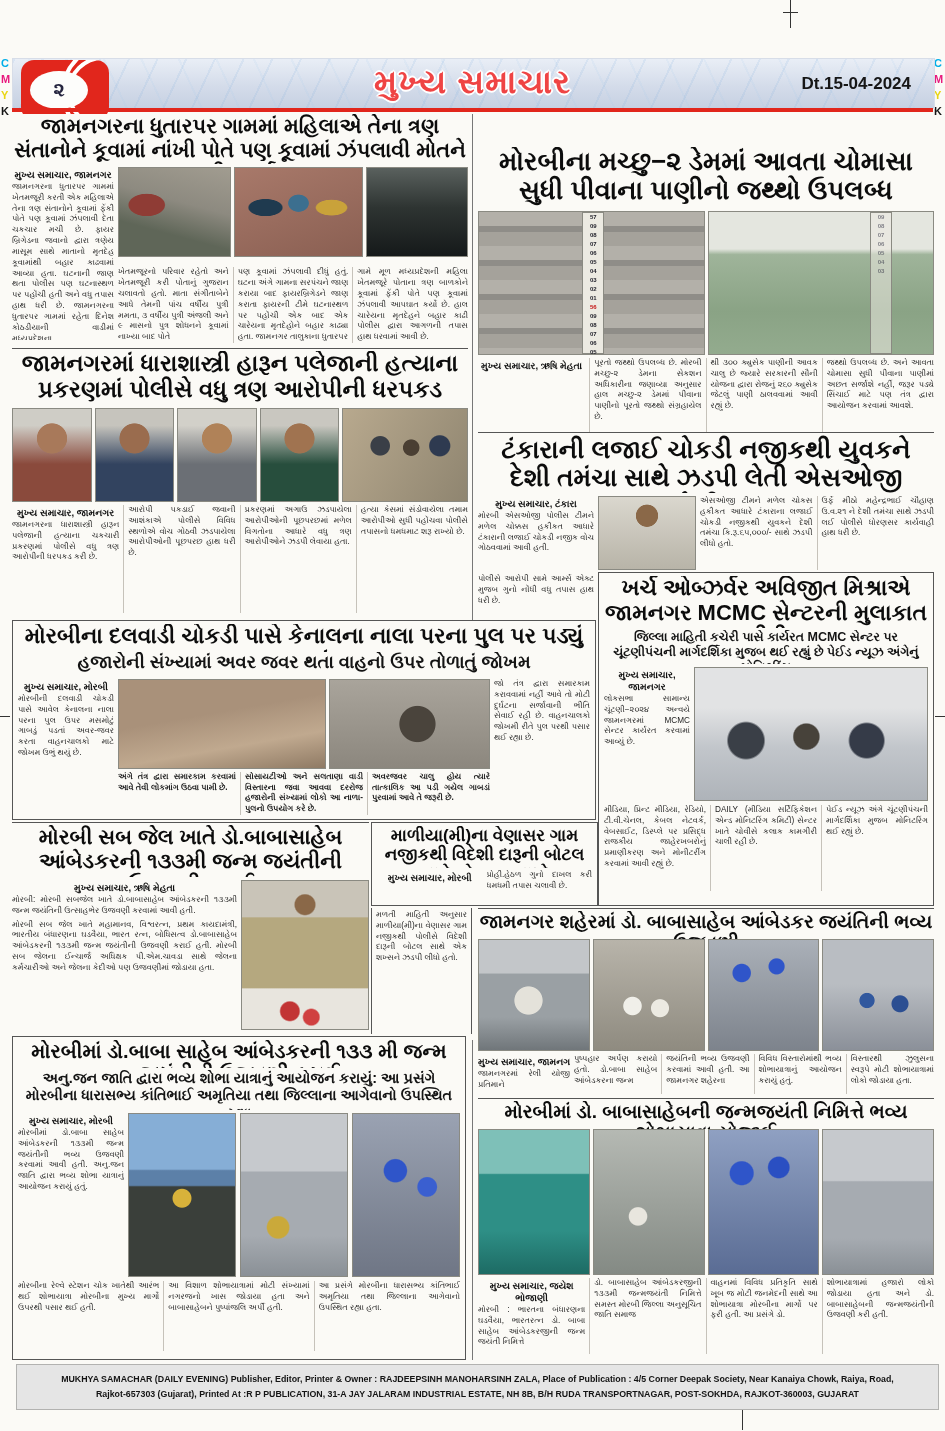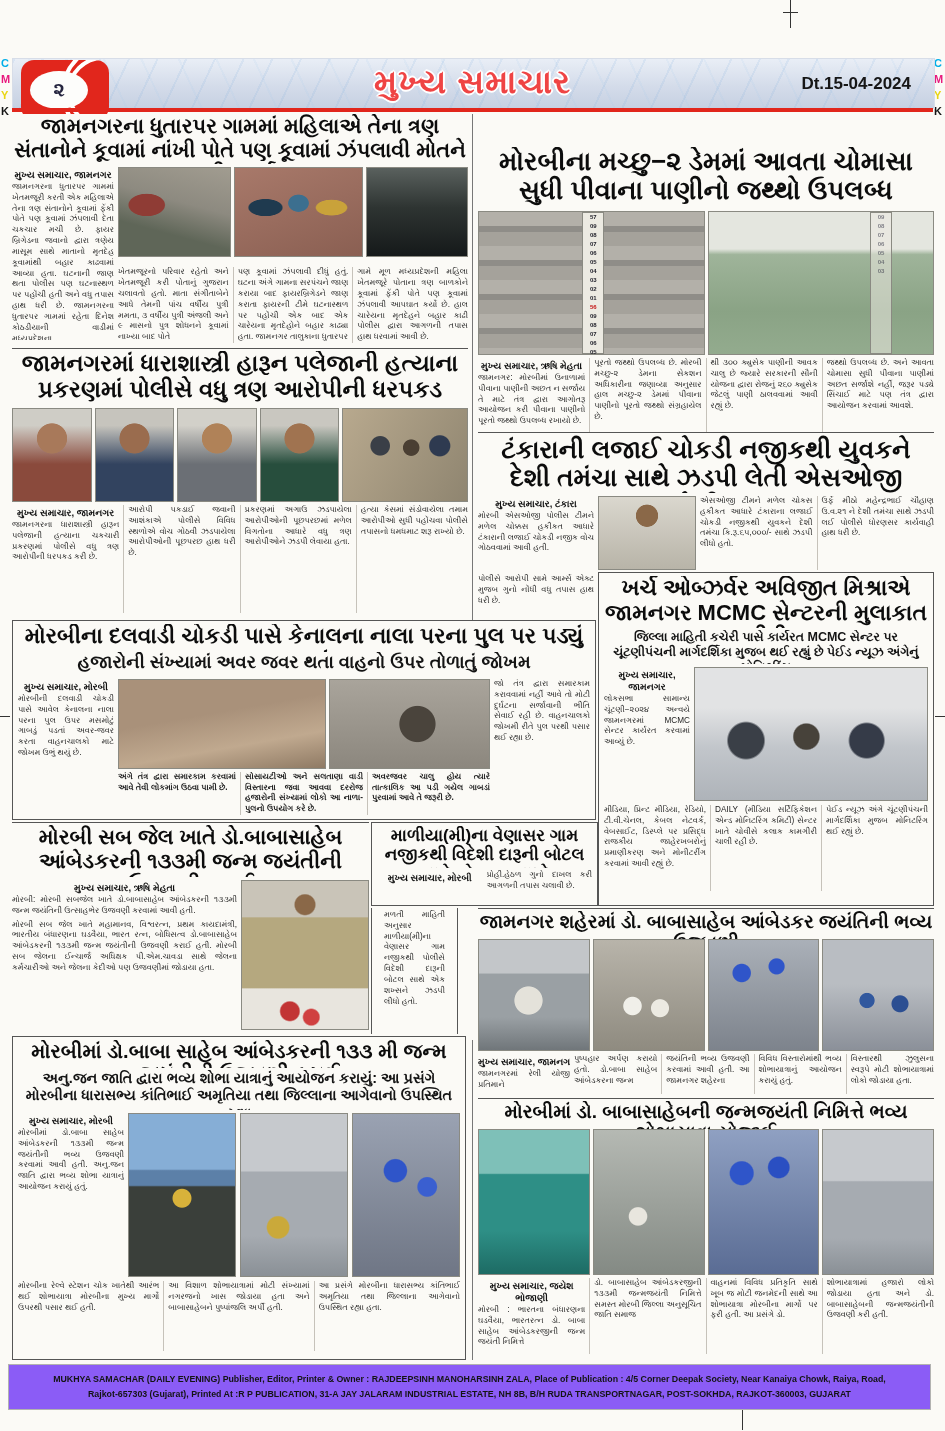--- a/index.html
+++ b/index.html
@@ -40,21 +40,21 @@
   .vrule{position:absolute;width:1px;background:#777;}
   .boxed{border:1px solid #555;padding:3px 5px;box-sizing:border-box;}
   .trule{border-top:1px solid #555;}
   
   .gauge{position:absolute;left:46%;top:0;bottom:0;width:20px;background:#eceae2;border:1px solid #8a8a82;
     display:flex;flex-direction:column;align-items:center;font-size:6px;font-weight:bold;line-height:1.5;color:#23232d;}
   .gauge .red{color:#c41414;}
   .gauge span{white-space:pre-line;}
   .gauge.faint{background:rgba(236,234,226,.55);color:rgba(40,40,60,.55);}
   
-  #footer{position:absolute;left:8px;top:1364px;width:921px;height:44px;background:#8b5cf6;border:1px solid #b2b2b0;
+  #footer{position:absolute;left:16px;top:1364px;width:921px;height:44px;background:#e5e5e5;border:1px solid #b2b2b0;
     display:flex;flex-direction:column;justify-content:center;}
   #footer div{font-size:8.8px;font-weight:700;color:#141414;text-align:center;line-height:1.7;white-space:nowrap;overflow:hidden;}
 </style>
 </head>
 <body>
 
 <div id="page">
 
   <div class="cmyk" style="left:1px;">
     <span class="c-c">C</span>
@@ -146,21 +146,20 @@
 06
 05
 04
 03</span>
         </div>
       </div>
     </div>
     <div class="row" style="height:100px;margin-top:3px;">
       <div class="col">
         <div class="byline">મુખ્ય સમાચાર, ઋષિ મેહતા</div>
-        <div class="bt">જામનગર: મોરબીમાં ઉનાળામાં પીવાના પાણીની અછત ન સર્જાય તે માટે તંત્ર દ્વારા આગોતરૂ આયોજન કરી પીવાના પાણીનો પૂરતો જથ્થો ઉપલબ્ધ રખાયો છે.</div>
       </div>
       <div class="col bt">પૂરતો જથ્થો ઉપલબ્ધ છે. મોરબી મચ્છુ-૨ ડેમના સેકશન અધિકારીના જણાવ્યા અનુસાર હાલ મચ્છુ-૨ ડેમમાં પીવાના પાણીનો પૂરતો જથ્થો સંગ્રહાયેલ છે.</div>
       <div class="col bt">થી ૩૦૦ ક્યુસેક પાણીની આવક ચાલુ છે જ્યારે સરકારની સૌની યોજના દ્વારા રોજનું ૨૬૦ ક્યુસેક જેટલું પાણી ઠાલવવામાં આવી રહ્યું છે.</div>
       <div class="col bt">જથ્થો ઉપલબ્ધ છે. અને આવતા ચોમાસા સુધી પીવાના પાણીમાં અછત સર્જાશે નહીં, જરૂર પડ્યે સિંચાઈ માટે પણ તંત્ર દ્વારા આયોજન કરવામાં આવશે.</div>
     </div>
   </div>
 
   <div class="sec trule" style="left:12px;top:348px;width:456px;height:270px;">
     <div class="hl" style="font-size:23px;height:54px;margin-top:2px;">જામનગરમાં ધારાશાસ્ત્રી હારૂન પલેજાની હત્યાના પ્રકરણમાં પોલીસે વધુ ત્રણ આરોપીની ધરપકડ</div>
     <div class="row" style="height:94px;gap:3px;margin-top:3px;">
@@ -248,24 +247,24 @@
       <div class="ph" style="flex:0 0 126px;background:radial-gradient(circle at 50% 16%, #8a6848 0 7%, rgba(0,0,0,0) 8%),radial-gradient(circle at 38% 88%, #c23434 0 6%, rgba(0,0,0,0) 7%),radial-gradient(circle at 55% 92%, #d04040 0 5%, rgba(0,0,0,0) 6%),linear-gradient(180deg,#c9c4b8 0 24%,#b5a87f 25% 72%,#e8e5de 73%);"></div>
     </div>
   </div>
 
   <div class="sec boxed" style="left:371px;top:822px;width:227px;height:84px;">
     <div class="hl" style="font-size:17px;height:42px;">માળીયા(મી)ના વેણાસર ગામ નજીકથી વિદેશી દારૂની બોટલ સાથે એક ઝડપાયો</div>
     <div class="row" style="height:32px;margin-top:2px;">
       <div style="flex:1;min-width:0;">
         <div class="byline">મુખ્ય સમાચાર, મોરબી</div>
       </div>
-      <div class="col bt">પ્રોહી.હેઠળ ગુનો દાખલ કરી આગળની તપાસ ચલાવી છે.</div>
-    </div>
-  </div>
-  <div class="sec" style="left:371px;top:908px;width:87px;height:126px;border-left:1px solid #555;border-right:1px solid #555;padding:2px 12px;box-sizing:border-box;">
+      <div class="col bt">પ્રોહી.હેઠળ ગુનો દાખલ કરી ધમધમી તપાસ ચલાવી છે.</div>
+    </div>
+  </div>
+  <div class="sec" style="left:371px;top:908px;width:101px;height:126px;border-left:1px solid #555;border-right:1px solid #555;padding:2px 4px;box-sizing:border-box;">
     <div class="bt">મળતી માહિતી અનુસાર માળીયા(મી)ના વેણાસર ગામ નજીકથી પોલીસે વિદેશી દારૂની બોટલ સાથે એક શખ્સને ઝડપી લીધો હતો.</div>
   </div>
 
   <div class="sec trule" style="left:478px;top:908px;width:456px;height:188px;">
     <div class="hl" style="font-size:19px;height:28px;margin-top:2px;">જામનગર શહેરમાં ડો. બાબાસાહેબ આંબેડકર જયંતિની ભવ્ય ઉજવણી</div>
     <div class="row" style="height:112px;gap:3px;">
       <div class="ph" style="background:radial-gradient(ellipse at 45% 55%, #e4e2da 0 16%, rgba(0,0,0,0) 17%),linear-gradient(180deg,#c3c6c9 0 30%,#9aa0a4 31% 70%,#70767a 100%);"></div>
       <div class="ph" style="background:radial-gradient(circle at 35% 60%, #f0efe9 0 9%, rgba(0,0,0,0) 10%),radial-gradient(circle at 60% 62%, #eceae2 0 9%, rgba(0,0,0,0) 10%),linear-gradient(#b8b4aa,#8f8b80);"></div>
       <div class="ph" style="background:radial-gradient(circle at 30% 30%, #2f55c9 0 8%, rgba(0,0,0,0) 9%),radial-gradient(circle at 62% 24%, #2f55c9 0 7%, rgba(0,0,0,0) 8%),linear-gradient(#aab0b8,#7d838c);"></div>
       <div class="ph" style="background:radial-gradient(circle at 40% 55%, #31589e 0 8%, rgba(0,0,0,0) 9%),radial-gradient(circle at 70% 58%, #2c4f92 0 8%, rgba(0,0,0,0) 9%),linear-gradient(#b9bdc2 0 40%,#8b9099 100%);"></div>

